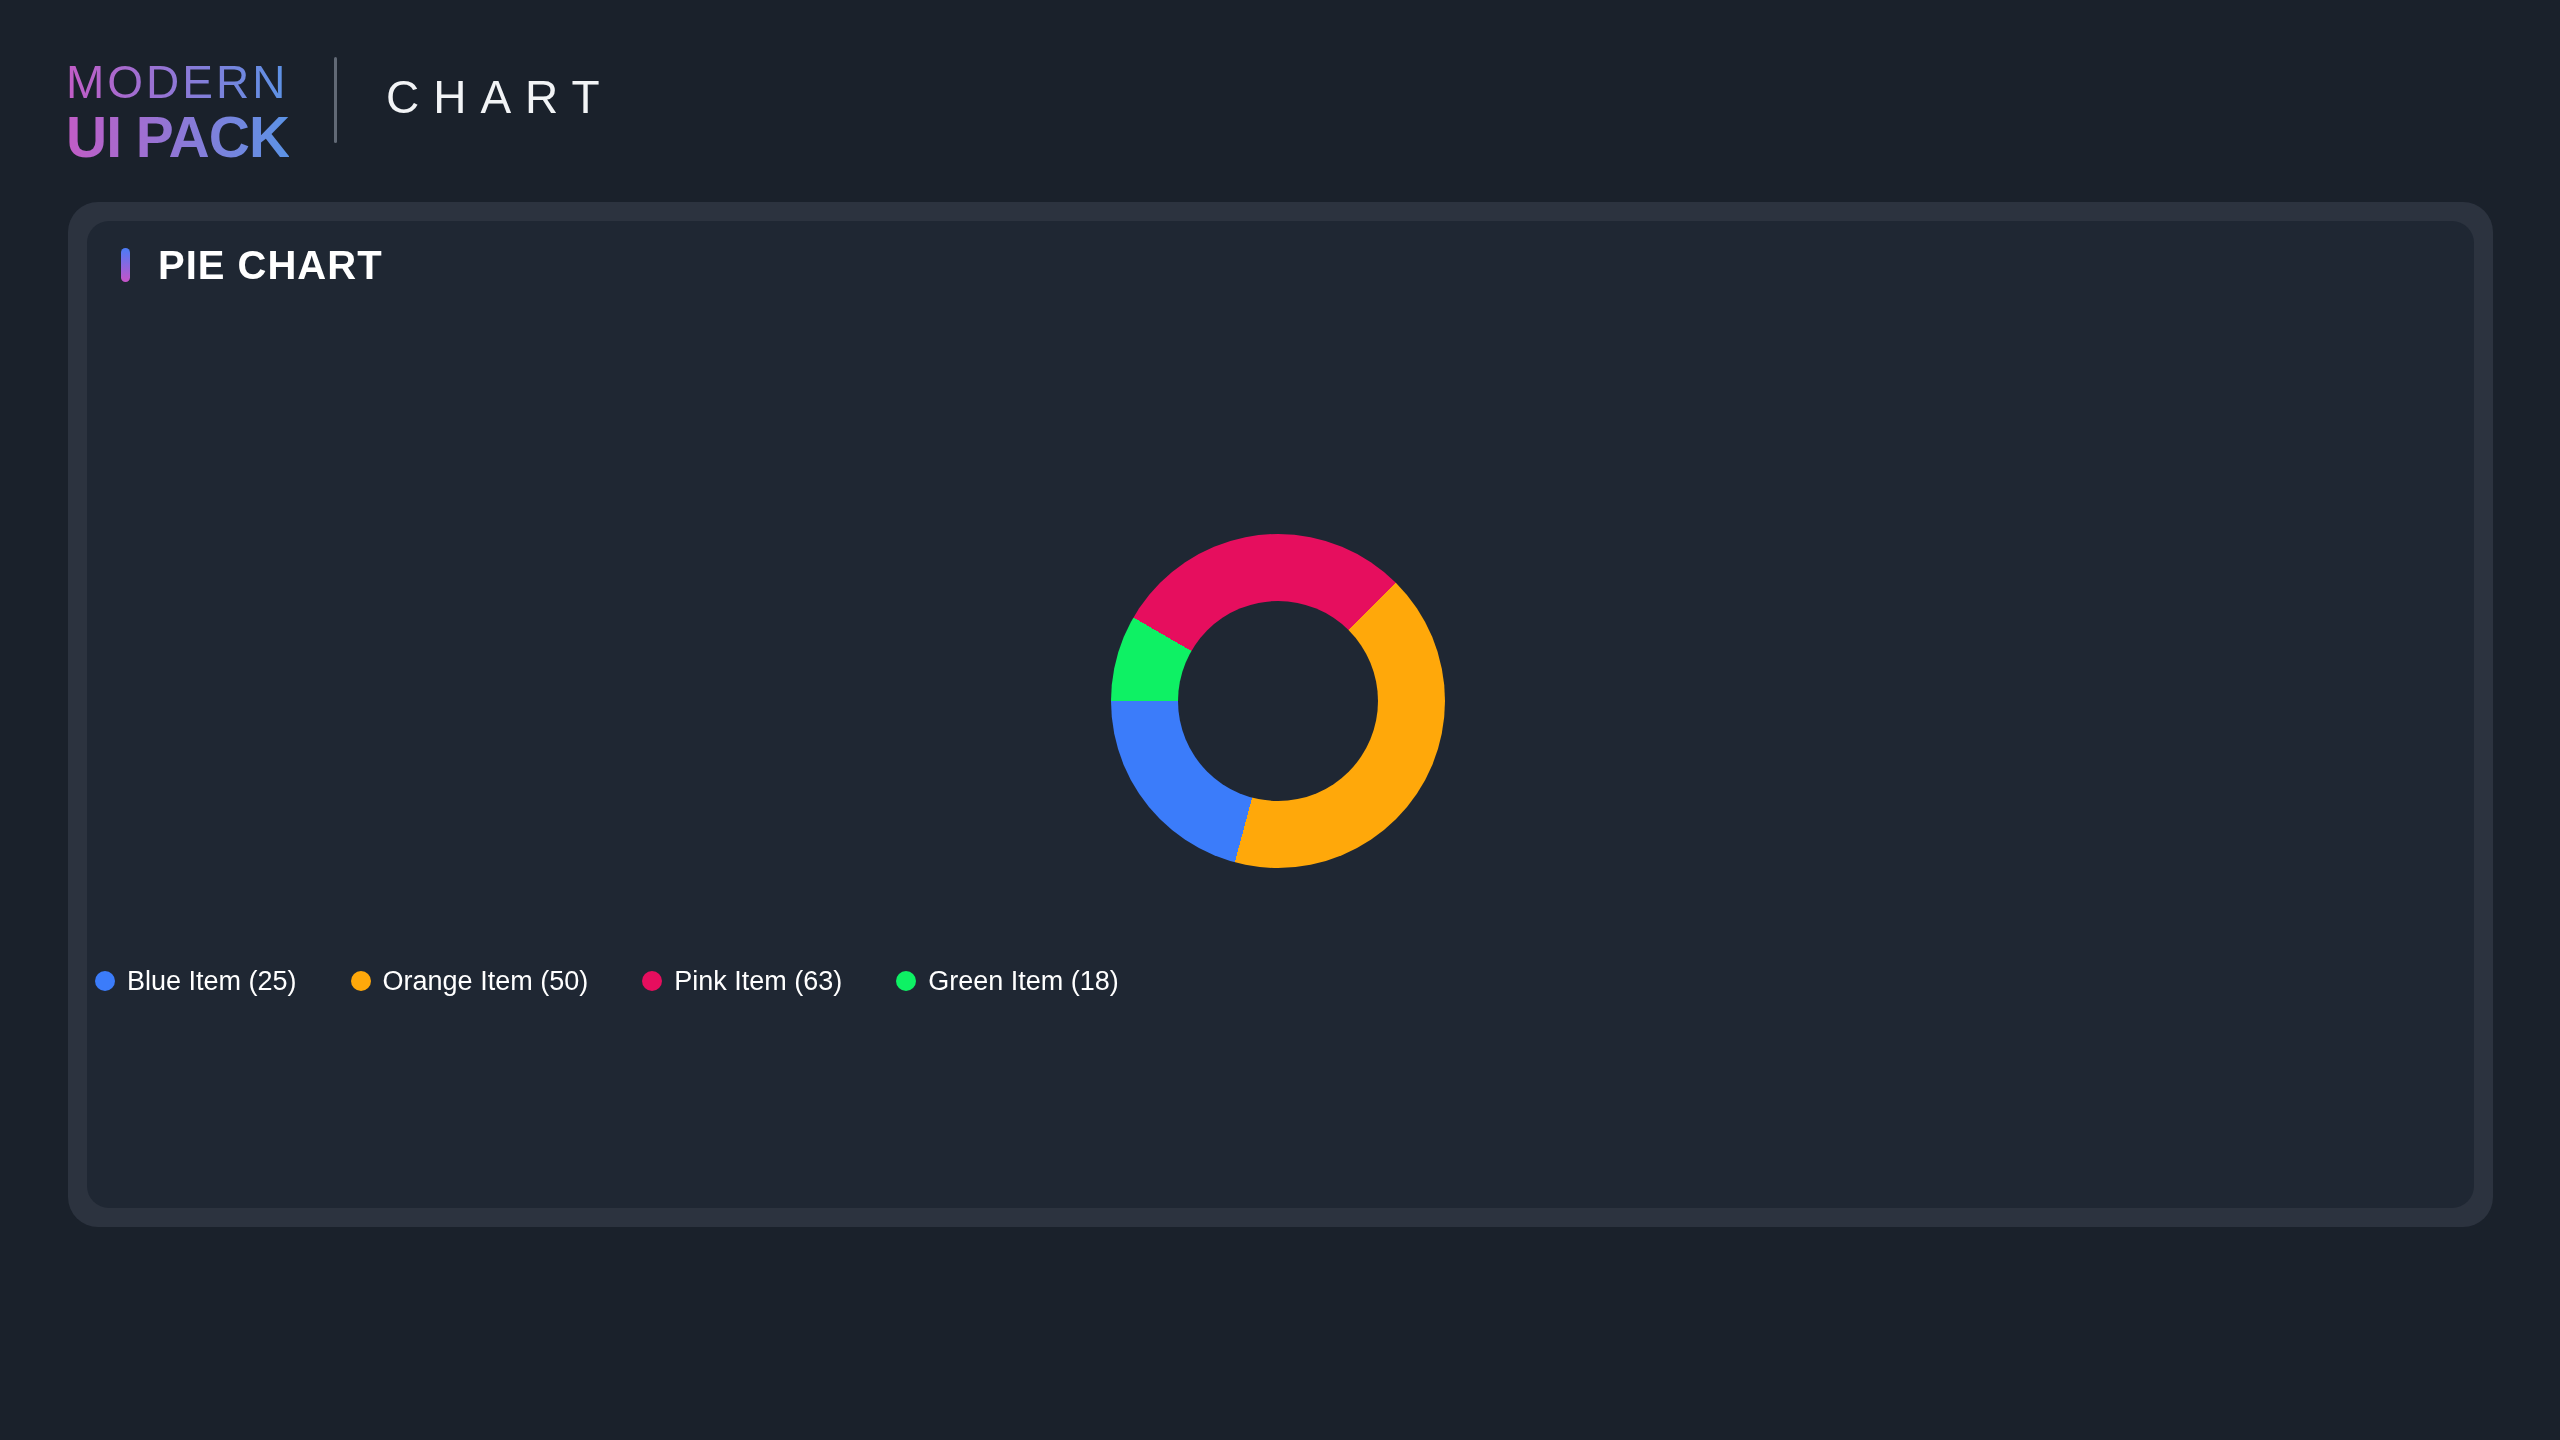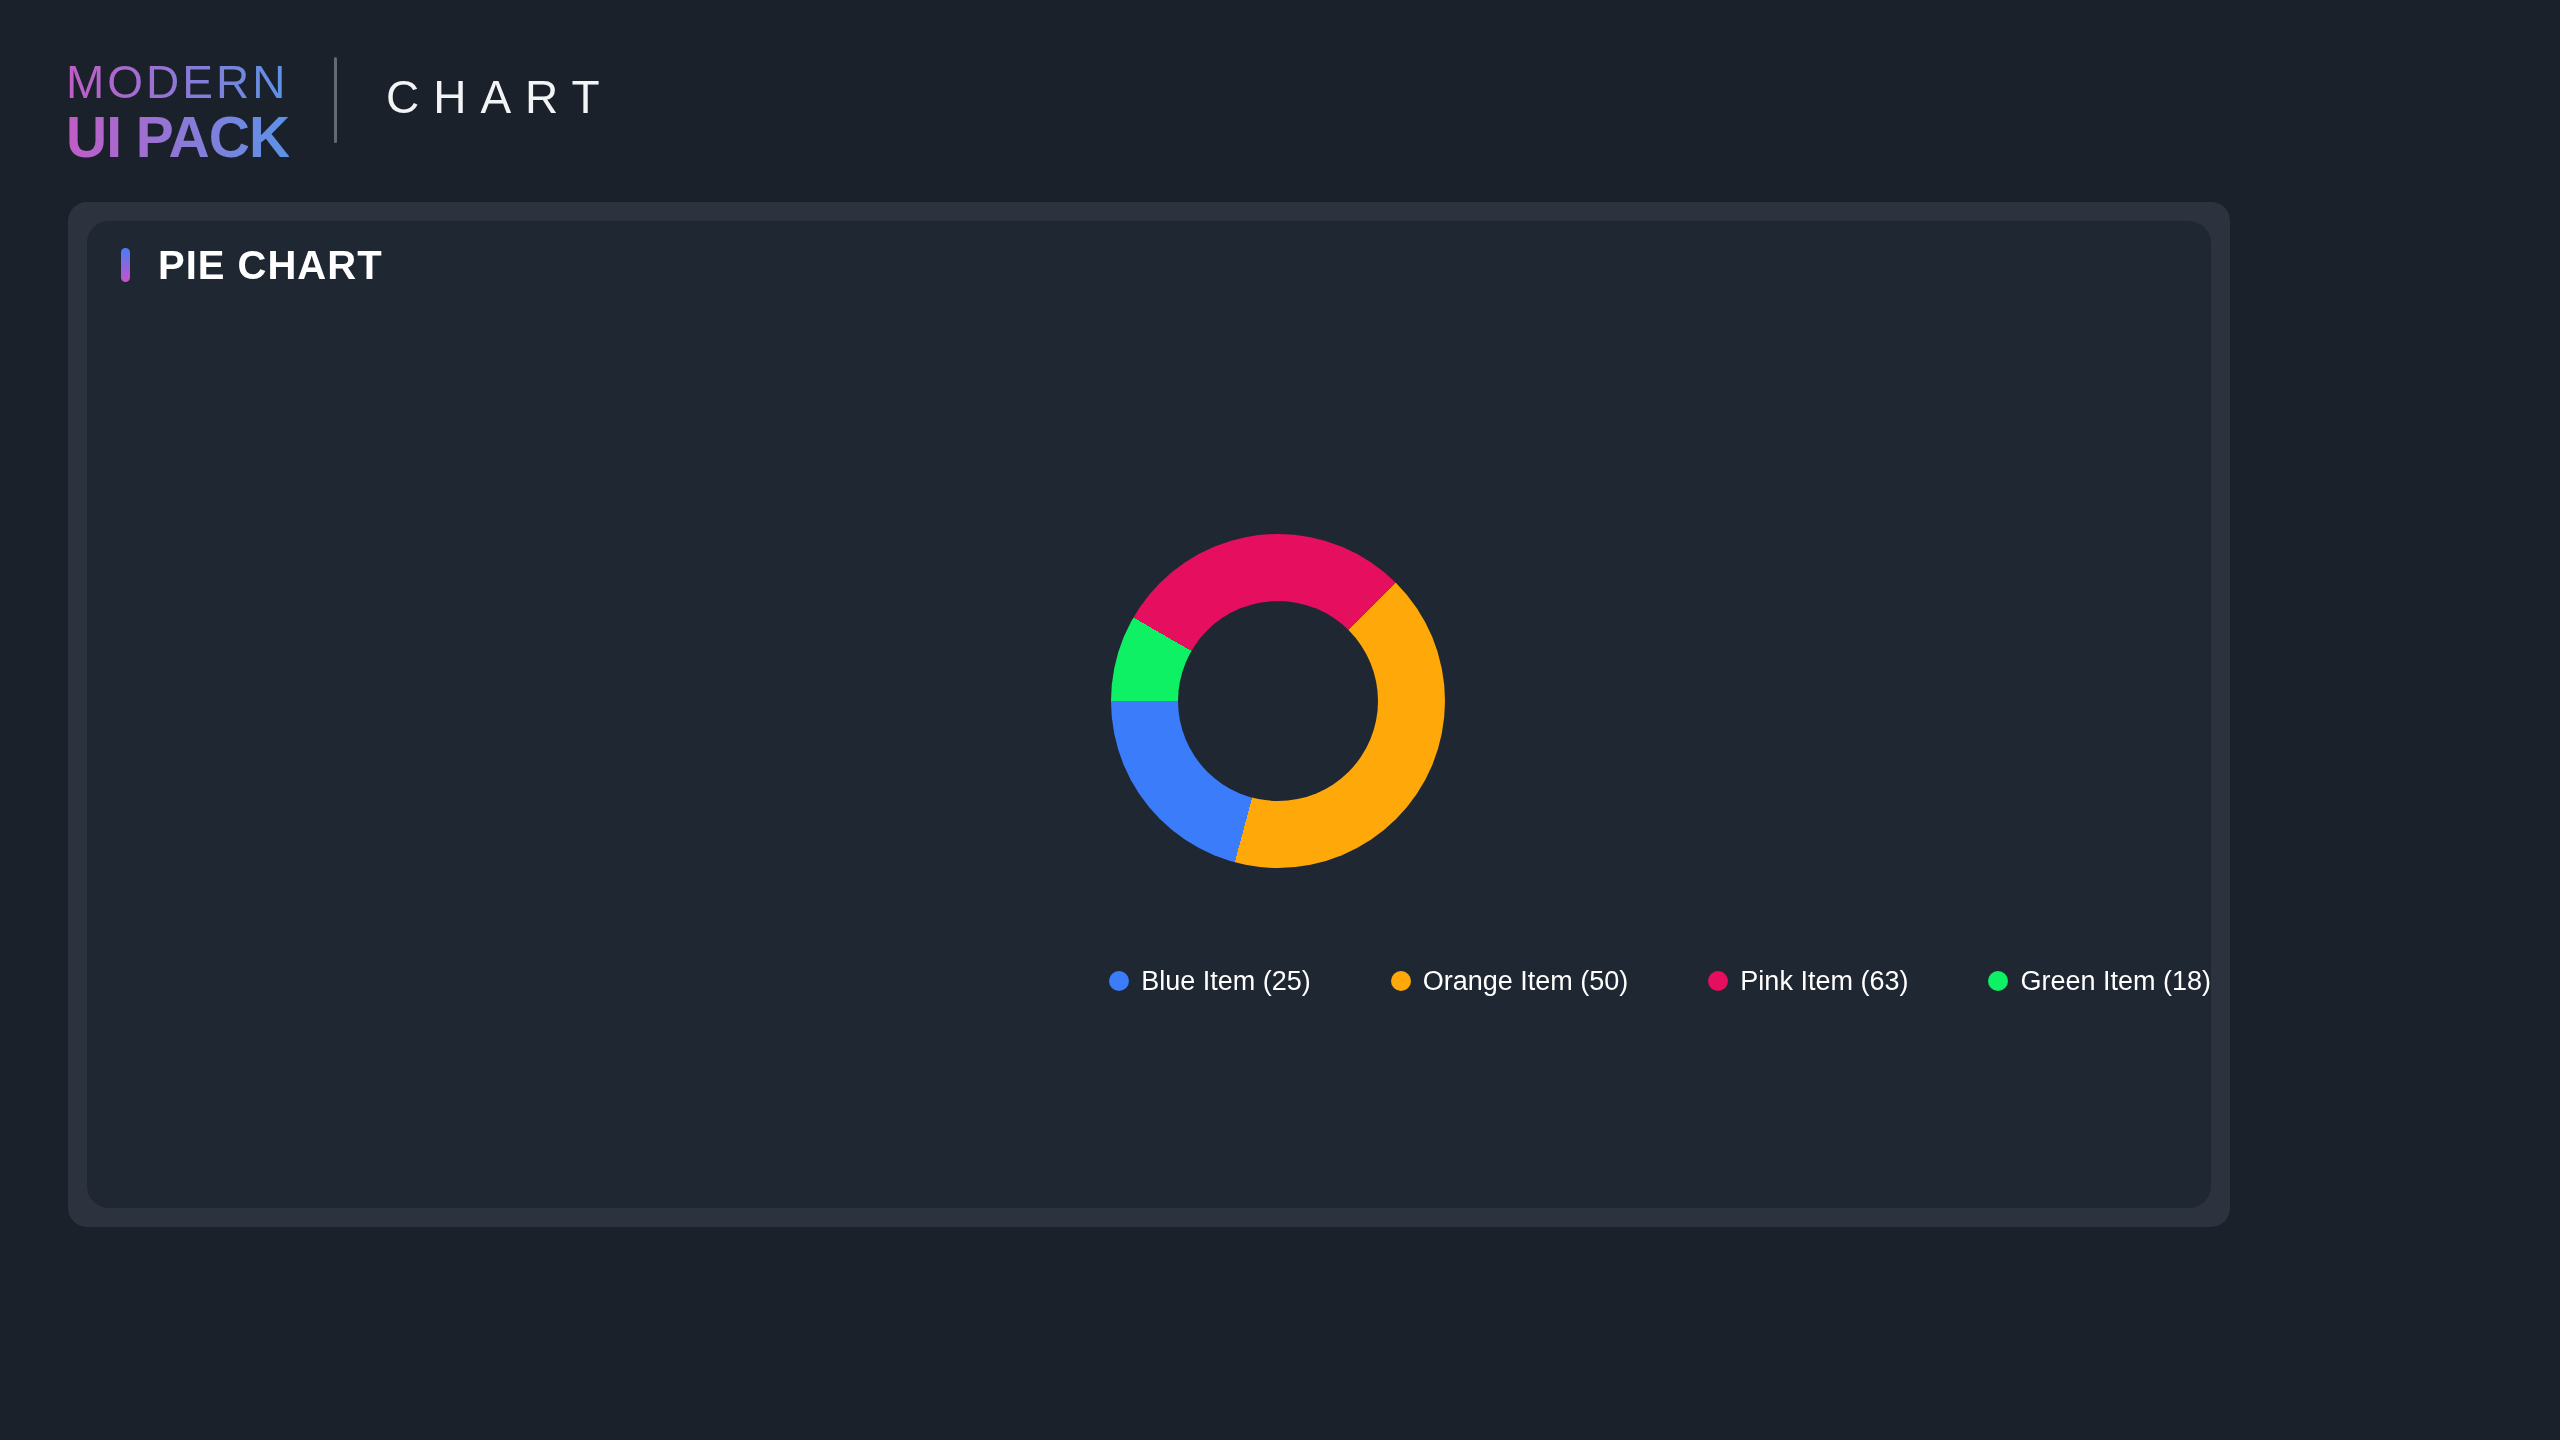--- a/index.html
+++ b/index.html
@@ -25,22 +25,22 @@
   .logo-divider{
     position:absolute;left:334px;top:57px;width:3px;height:86px;border-radius:2px;
     background:var(--divider,#6f7583);opacity:.85;
   }
   .page-title{
     position:absolute;left:379px;top:74px;font-size:46px;font-weight:400;
     letter-spacing:14px;color:#f2f4f6;line-height:1;margin-left:7px;
   }
   
   .panel{
-    position:absolute;left:68px;top:202px;width:2162px;height:1025px;
-    background:var(--frame,#2c333f);border-radius:19px;
+    position:absolute;left:68px;top:202px;width:2425px;height:1025px;
+    background:var(--frame,#2c333f);border-radius:30px;
   }
   .panel-inner{
     position:absolute;left:19px;top:19px;right:19px;bottom:19px;
     background:var(--panel,#1f2733);border-radius:22px;
   }
   .panel-head{position:absolute;left:34px;top:24px;display:flex;align-items:center;gap:28px;}
   .accent-bar{
     width:9px;height:34px;border-radius:5px;
     background:linear-gradient(180deg,var(--accent-from,#4a7cf7),var(--accent-to,#c653c8));
   }
@@ -49,21 +49,21 @@
   .donut{
     position:absolute;left:1024px;top:313px;width:334px;height:334px;border-radius:50%;
   }
   .donut::after{
     content:'';position:absolute;inset:67px;border-radius:50%;
     background:var(--panel,#1f2733);
   }
   
   .legend{
     position:absolute;left:8px;right:0;top:740px;height:40px;
-    display:flex;justify-content:flex-end;align-items:center;gap:80px;
+    display:flex;justify-content:flex-start;align-items:center;gap:54px;
   }
   .legend-item{display:flex;align-items:center;gap:12px;cursor:pointer;}
   .legend-dot{width:20px;height:20px;border-radius:50%;flex:none;}
   .legend-label{color:#ffffff;font-size:27px;line-height:1;}
   
   .toolbar{position:absolute;left:0;top:1240px;width:2560px;height:200px;}
 </style>
 </head>
 <body>
 

